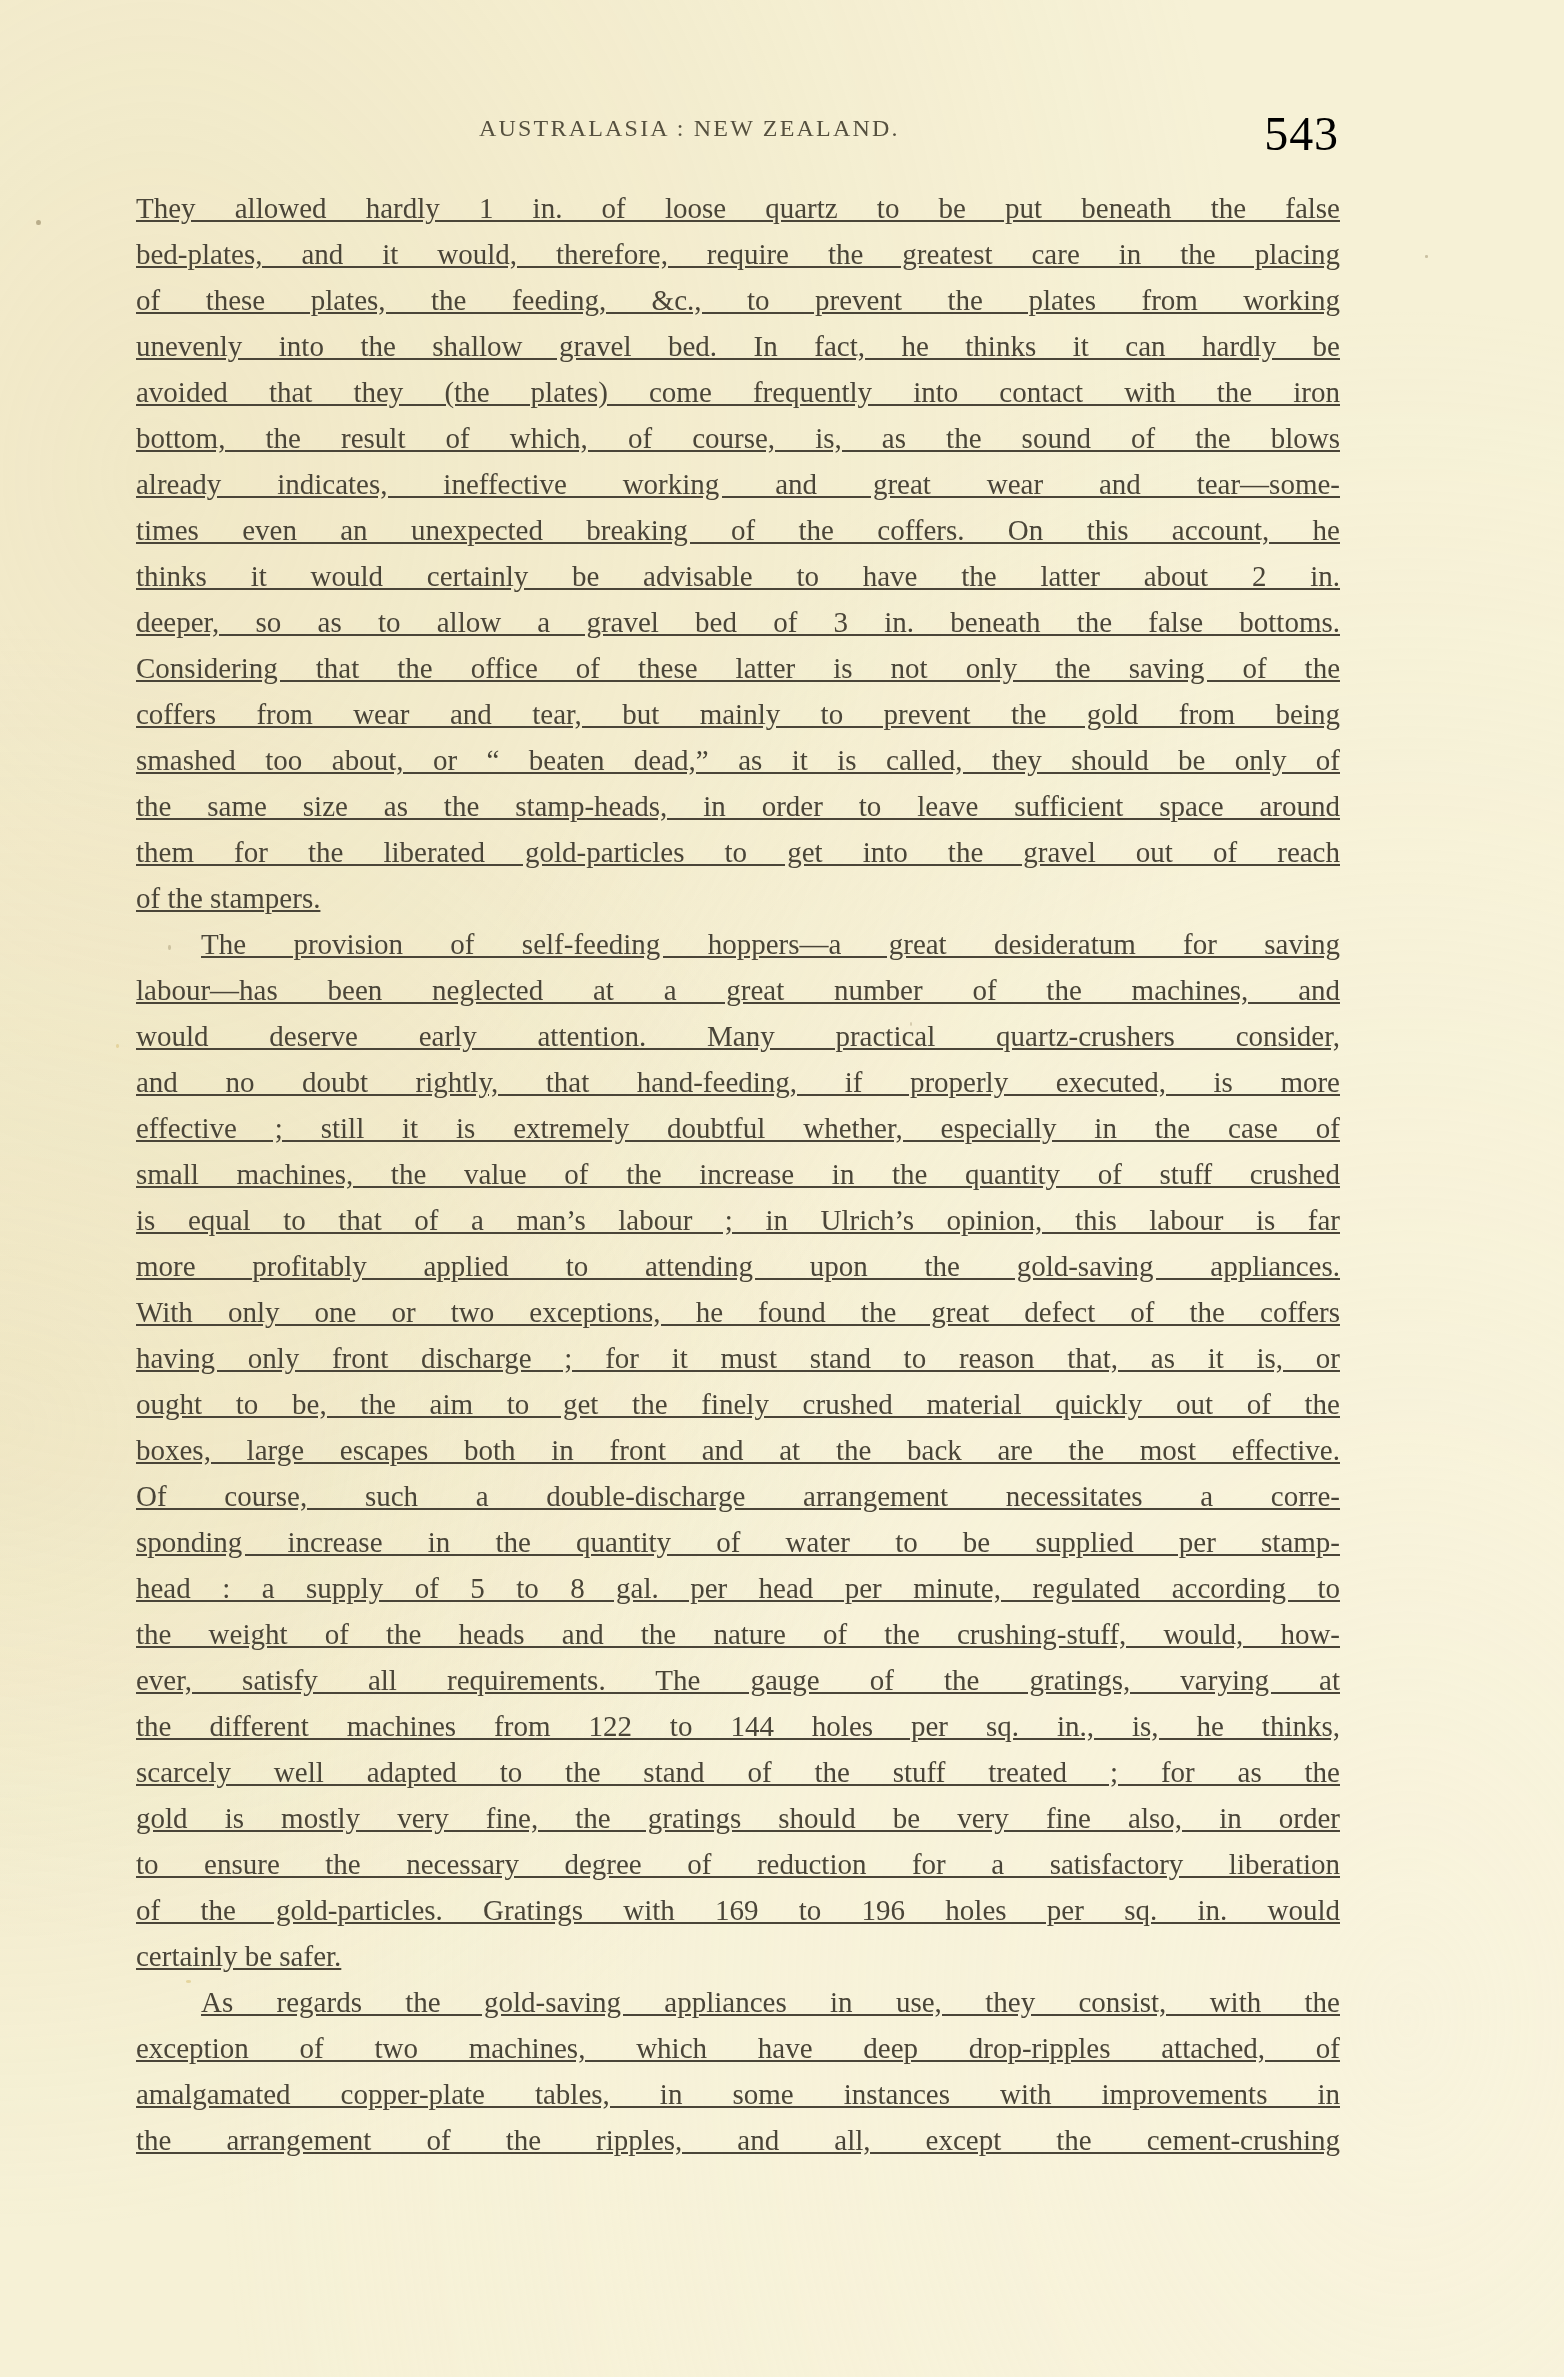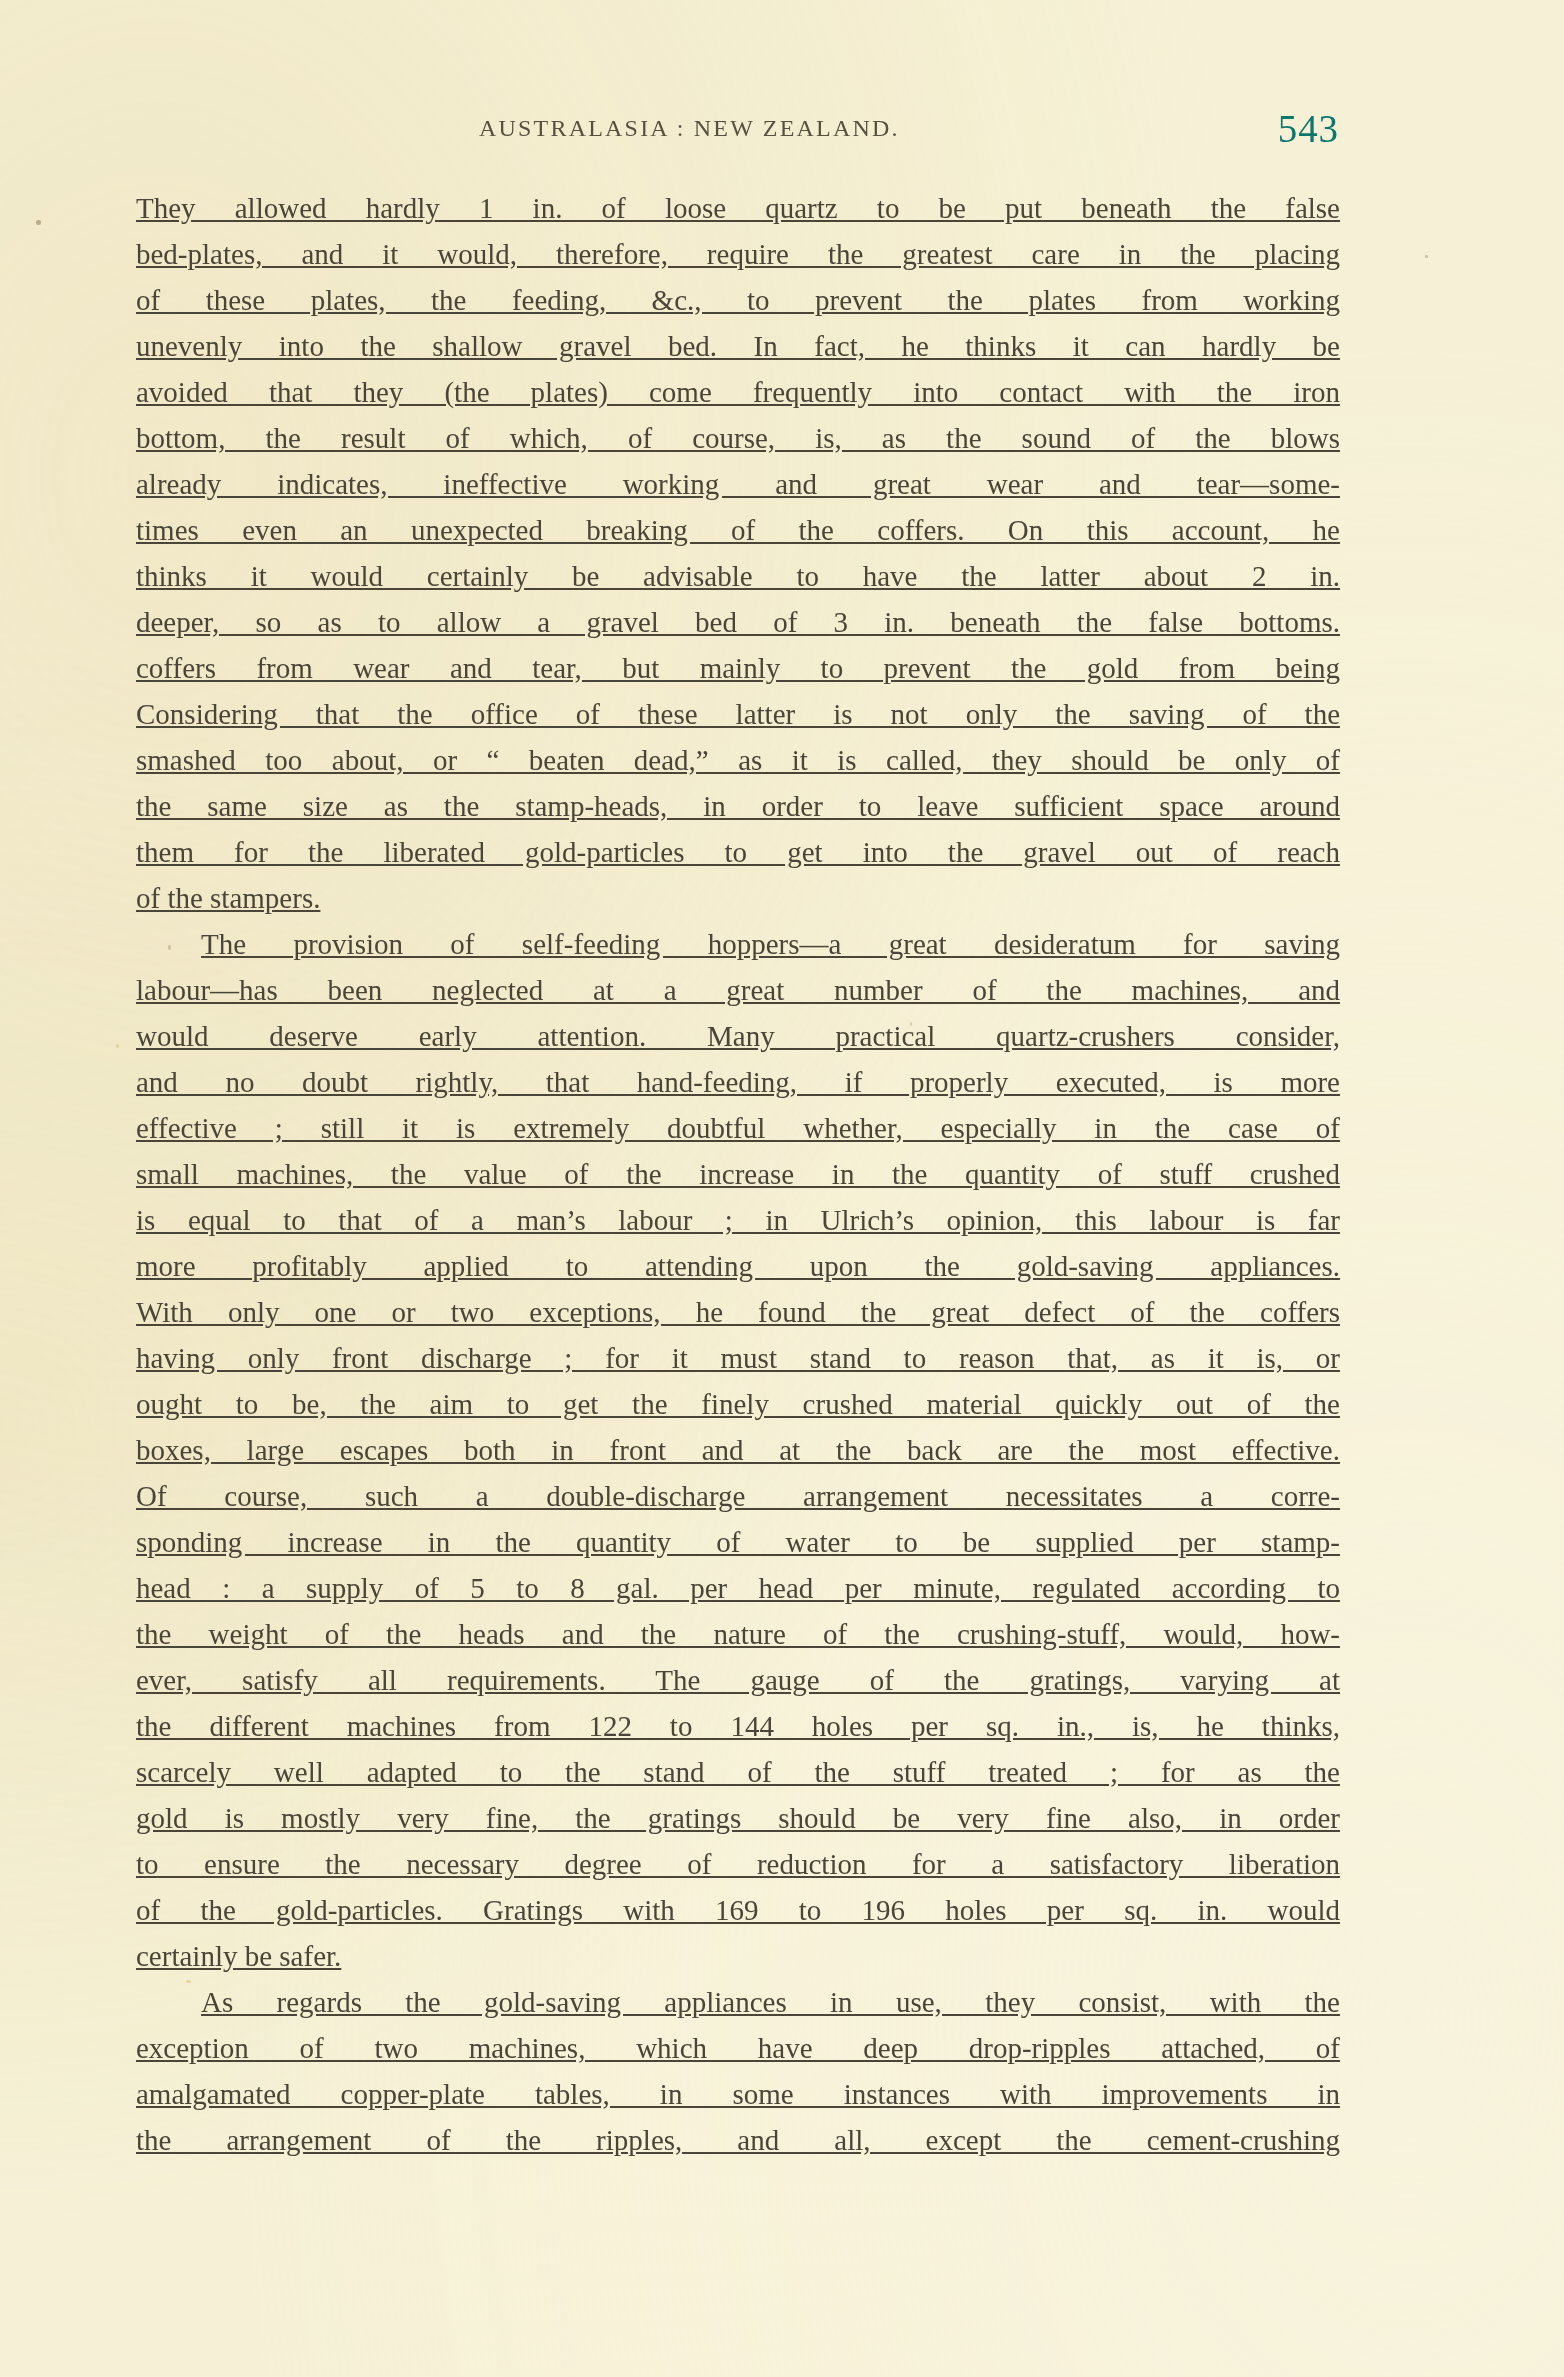--- a/index.html
+++ b/index.html
@@ -38,22 +38,22 @@
       top: 9px;
       font-size: 24px;
       letter-spacing: 2.2px;
       color: #55503f;
       white-space: nowrap;
     }
     .page-number {
       position: absolute;
       right: 0;
       top: 0px;
-      font-size: 39px;
-      color: #0f766e;
+      font-size: 48px;
+      color: #000000;
       letter-spacing: 0.9px;
     }
     .body-text {
       position: absolute;
       left: 136px;
       top: 185px;
       width: 1204px;
     }
     .line {
       display: block;
@@ -96,22 +96,22 @@
       <span class="line">They allowed hardly 1 in. of loose quartz to be put beneath the false</span>
       <span class="line">bed-plates, and it would, therefore, require the greatest care in the placing</span>
       <span class="line">of these plates, the feeding, &amp;c., to prevent the plates from working</span>
       <span class="line">unevenly into the shallow gravel bed. In fact, he thinks it can hardly be</span>
       <span class="line">avoided that they (the plates) come frequently into contact with the iron</span>
       <span class="line">bottom, the result of which, of course, is, as the sound of the blows</span>
       <span class="line">already indicates, ineffective working and great wear and tear—some-</span>
       <span class="line">times even an unexpected breaking of the coffers. On this account, he</span>
       <span class="line">thinks it would certainly be advisable to have the latter about 2 in.</span>
       <span class="line">deeper, so as to allow a gravel bed of 3 in. beneath the false bottoms.</span>
+      <span class="line">Considering that the office of these latter is not only the saving of the</span>
       <span class="line">coffers from wear and tear, but mainly to prevent the gold from being</span>
-      <span class="line">Considering that the office of these latter is not only the saving of the</span>
       <span class="line">smashed too about, or “ beaten dead,” as it is called, they should be only of</span>
       <span class="line">the same size as the stamp-heads, in order to leave sufficient space around</span>
       <span class="line">them for the liberated gold-particles to get into the gravel out of reach</span>
       <span class="line last">of the stampers.</span>
     </div>
 
     <div class="paragraph">
       <span class="line indent">The provision of self-feeding hoppers—a great desideratum for saving</span>
       <span class="line">labour—has been neglected at a great number of the machines, and</span>
       <span class="line">would deserve early attention. Many practical quartz-crushers consider,</span>

